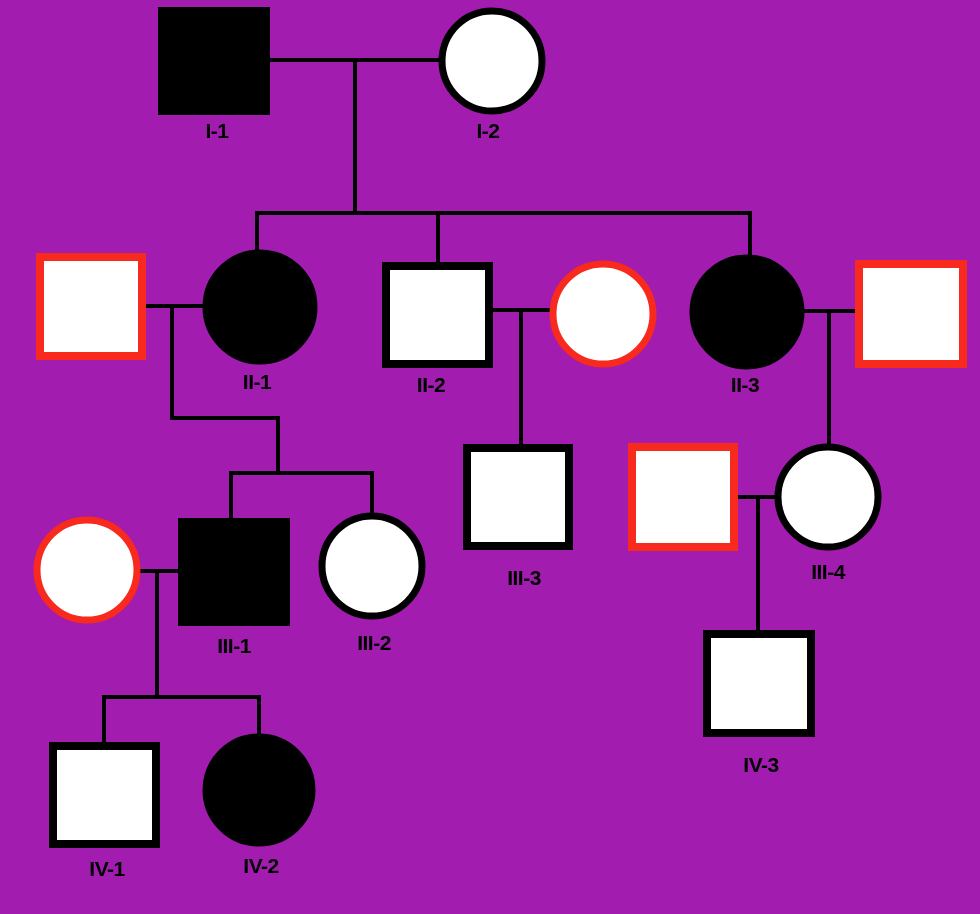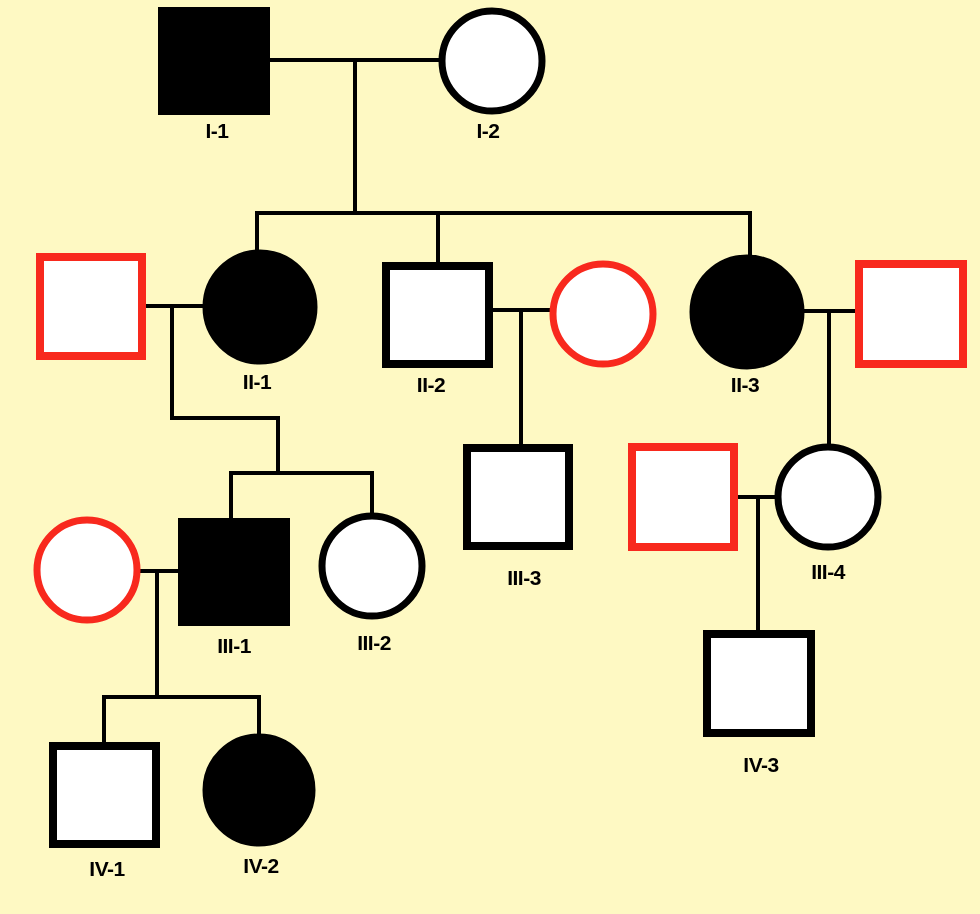--- a/index.html
+++ b/index.html
@@ -4,21 +4,21 @@
 <style>
   html, body {
     margin: 0;
     padding: 0;
     background: #ffffff;
   }
   .canvas {
     position: relative;
     width: 980px;
     height: 914px;
-    background: #fef9c3;
+    background: #a21caf;
     overflow: hidden;
   }
   svg {
     display: block;
   }
   svg text {
     font-family: "Liberation Sans", "DejaVu Sans", sans-serif;
     font-weight: bold;
     letter-spacing: -0.5px;
   }

